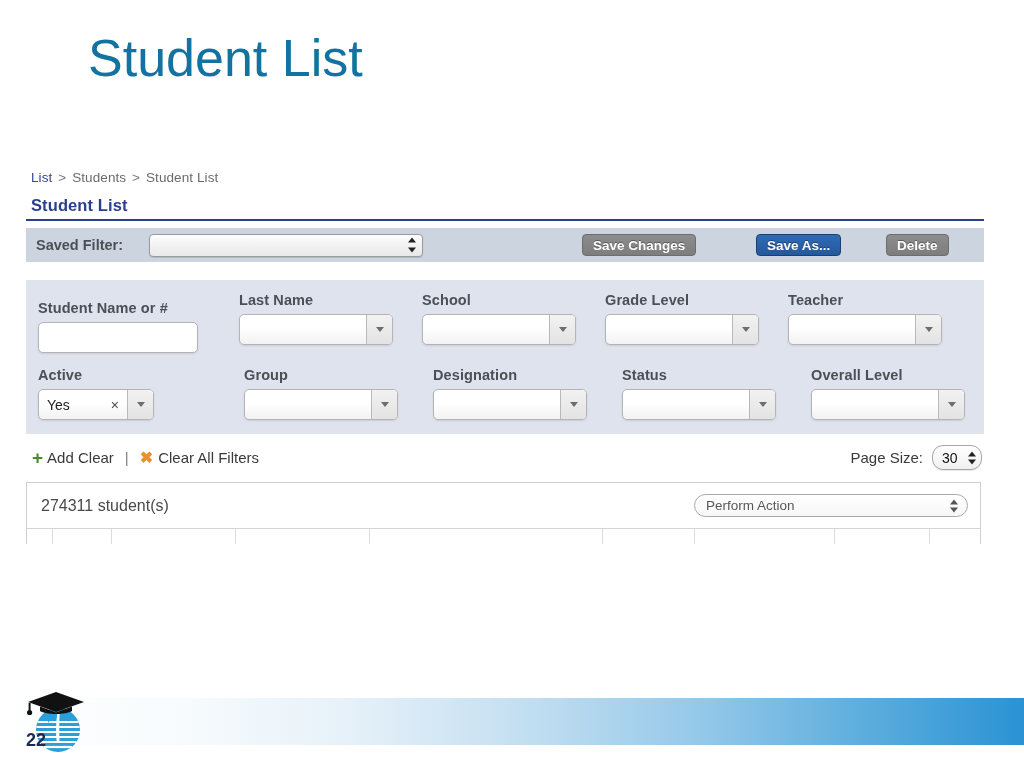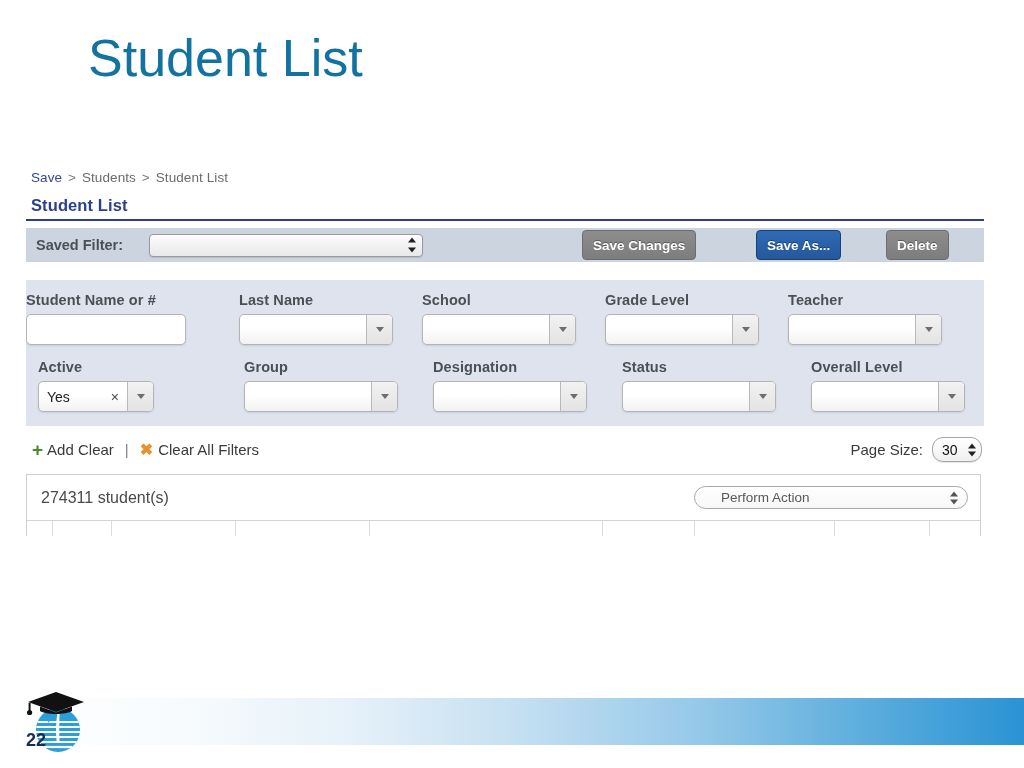--- a/index.html
+++ b/index.html
@@ -115,21 +115,21 @@
   .stepper i {
     display: block;
     width: 0; height: 0;
     border-left: 4.5px solid transparent;
     border-right: 4.5px solid transparent;
   }
   .stepper i.up { border-bottom: 5.5px solid #222; }
   .stepper i.down { border-top: 5.5px solid #222; }
 
   .btn {
-    height: 30px;
+    height: 22px;
     border-radius: 4px;
     font-size: 13.5px;
     font-weight: bold;
     color: #ffffff;
     display: inline-flex;
     align-items: center;
     justify-content: center;
     padding: 0 10px;
     white-space: nowrap;
     box-sizing: border-box;
@@ -312,21 +312,21 @@
     border-radius: 12px;
     background: linear-gradient(180deg,#ffffff 0%,#f7f7f7 100%);
     position: relative;
     display: flex;
     align-items: center;
     box-sizing: border-box;
   }
   .perform-action-label {
     font-size: 13.5px;
     color: #585858;
-    padding-left: 26px;
+    padding-left: 11px;
   }
   .perform-action .stepper { right: 9px; height: 13px; width: 8px; }
   .perform-action .stepper i { border-left-width: 4px; border-right-width: 4px; }
   .perform-action .stepper i.up { border-bottom-width: 5px; border-bottom-color: #555; }
   .perform-action .stepper i.down { border-top-width: 5px; border-top-color: #555; }
 
   .table-head {
     position: absolute;
     left: 0; right: 0;
     top: 45px;
@@ -371,21 +371,21 @@
 </head>
 <body>
 
 <div id="slide">
 
   <div class="slide-title">Student List</div>
 
   <div class="app">
 
     <div class="breadcrumb">
-      <span class="crumb-link">Save</span>
+      <span class="crumb-link">List</span>
       <span class="crumb-sep">&gt;</span>
       <span class="crumb-link" style="color:#6b6b6b">Students</span>
       <span class="crumb-sep">&gt;</span>
       <span class="crumb-current">Student List</span>
     </div>
 
     <div class="page-heading">Student List</div>
     <div class="heading-rule"></div>
 
     <div class="saved-filter-bar">
@@ -400,21 +400,21 @@
       </div>
 
       <div class="btn btn-gray btn-save-changes">Save Changes</div>
       <div class="btn btn-blue btn-save-as">Save As...</div>
       <div class="btn btn-gray btn-delete">Delete</div>
     </div>
 
     <div class="filter-panel">
 
       <div class="filter-row">
-        <div class="filter-cell" style="width:213px;">
+        <div class="filter-cell" style="width:213px;padding-left:12px;margin-top:8px;">
           <div class="filter-label">Student Name or #</div>
           <div class="field field-plain" style="width:160px;">
             <span class="field-text"></span>
           </div>
         </div>
 
         <div class="filter-cell" style="width:183px;">
           <div class="filter-label">Last Name</div>
           <div class="field" style="width:154px;">
             <span class="field-text"></span>

